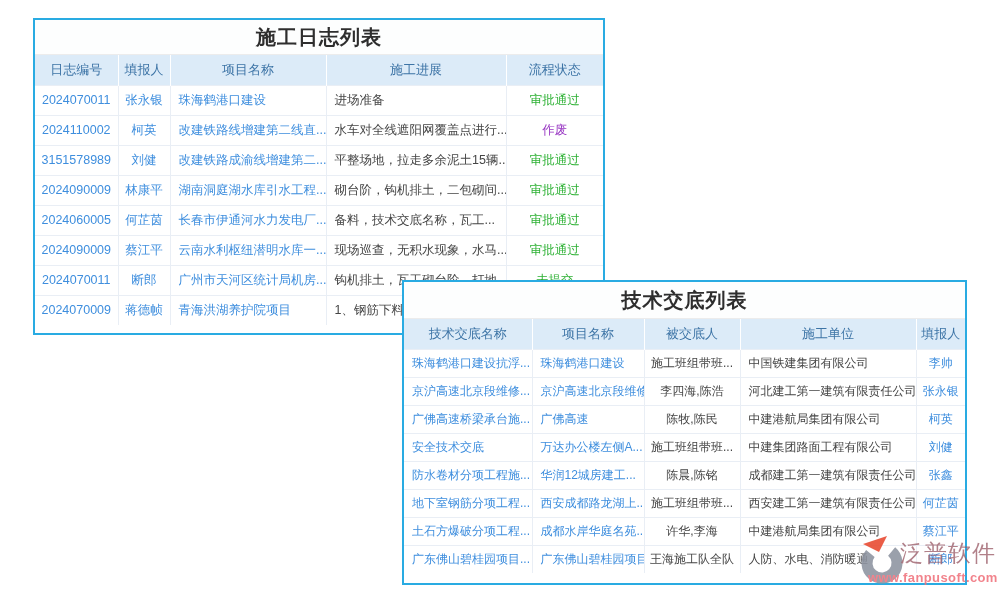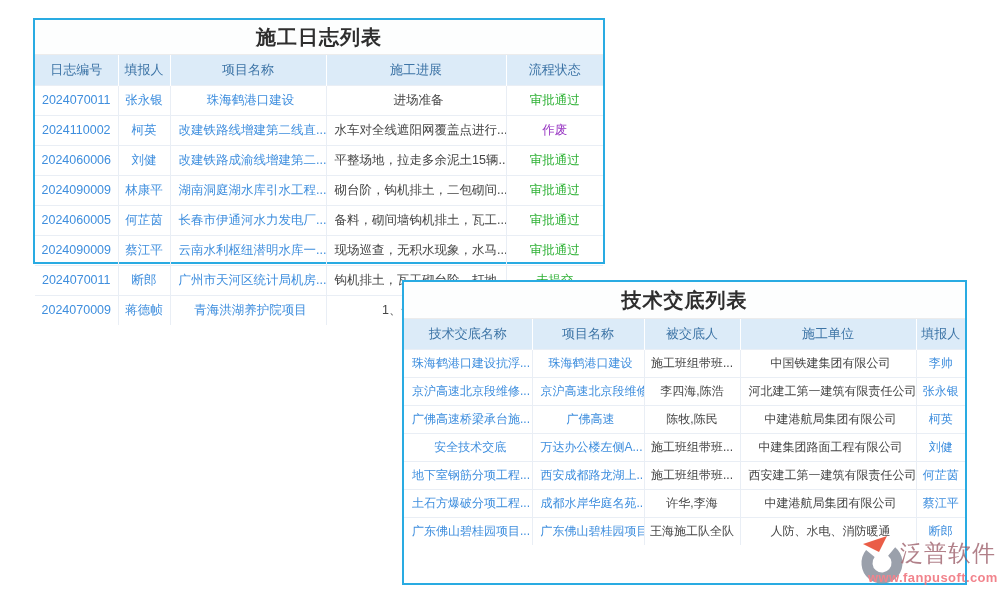--- a/index.html
+++ b/index.html
@@ -5,21 +5,21 @@
   html,body{margin:0;padding:0;}
   body{
     width:1000px;height:600px;position:relative;overflow:hidden;
     background:#ffffff;
     font-family:"Liberation Sans", sans-serif;
   }
   .window{
     position:absolute;background:#fff;box-sizing:border-box;
     border:2px solid var(--accent,#29abe2);
   }
-  #log-window{left:33px;top:18px;width:572px;height:246px;z-index:1;}
+  #log-window{left:33px;top:18px;width:572px;height:317px;z-index:1;}
   #disclosure-window{left:402px;top:280px;width:565px;height:305px;z-index:2;}
 
   .win-title{
     text-align:center;font-weight:bold;color:#2e2e2e;
     background:#fdfefe;border-bottom:1px solid #ececec;
     letter-spacing:1px;
   }
   #log-window .win-title{height:34px;line-height:34px;font-size:20px;}
   #disclosure-window .win-title{height:36px;line-height:36px;font-size:20px;}
 
@@ -32,21 +32,21 @@
   }
   th:last-child{border-right:none;}
   td{
     font-size:12.5px;color:#454545;height:30px;
     border-top:1px solid #e9eef5;border-right:1px solid #e9eef5;
     overflow:hidden;white-space:nowrap;text-align:center;
     padding:0 3px;box-sizing:border-box;
   }
   td:last-child{border-right:none;}
   #disclosure-table td{height:28px;font-size:12px;}
-  td.left{text-align:center;padding-left:8px;margin-top:11px;}
+  td.left{text-align:left;padding-left:8px;margin-top:11px;}
   .link{color:var(--link,#3e8ede);cursor:pointer;}
   .status-approved{color:var(--status-approved,#2eb135);margin-left:24px;}
   .status-void{color:var(--status-void,#9735c2);}
   .status-unsubmitted{color:var(--status-approved,#2eb135);}
 
   
   .watermark{position:absolute;left:856px;top:529px;width:144px;height:66px;z-index:3;opacity:.88;}
   .wm-logo{position:absolute;left:0;top:2px;}
   .wm-brand{
     position:absolute;left:44px;top:9px;font-size:23px;font-weight:normal;
@@ -88,38 +88,38 @@
           <td class="status-approved">审批通过</td>
         </tr>
         <tr>
           <td class="link">2024110002</td>
           <td class="link">柯英</td>
           <td class="link left">改建铁路线增建第二线直...</td>
           <td class="left">水车对全线遮阳网覆盖点进行...</td>
           <td class="status-void">作废</td>
         </tr>
         <tr>
-          <td class="link">2024060006</td>
+          <td class="link">3151578989</td>
           <td class="link">刘健</td>
           <td class="link left">改建铁路成渝线增建第二...</td>
           <td class="left">平整场地，拉走多余泥土15辆...</td>
           <td class="status-approved">审批通过</td>
         </tr>
         <tr>
           <td class="link">2024090009</td>
           <td class="link">林康平</td>
           <td class="link left">湖南洞庭湖水库引水工程...</td>
           <td class="left">砌台阶，钩机排土，二包砌间...</td>
           <td class="status-approved">审批通过</td>
         </tr>
         <tr>
           <td class="link">2024060005</td>
           <td class="link">何芷茵</td>
           <td class="link left">长春市伊通河水力发电厂...</td>
-          <td class="left">备料，砌间墙钩机排土，瓦工...</td>
+          <td class="left">备料，技术交底名称，瓦工...</td>
           <td class="status-approved">审批通过</td>
         </tr>
         <tr>
           <td class="link">2024090009</td>
           <td class="link">蔡江平</td>
           <td class="link left">云南水利枢纽潜明水库一...</td>
           <td class="left">现场巡查，无积水现象，水马...</td>
           <td class="status-approved">审批通过</td>
         </tr>
         <tr>
@@ -182,20 +182,27 @@
           <td class="link">柯英</td>
         </tr>
         <tr>
           <td class="link left">安全技术交底</td>
           <td class="link left">万达办公楼左侧A...</td>
           <td>施工班组带班...</td>
           <td class="left">中建集团路面工程有限公司</td>
           <td class="link">刘健</td>
         </tr>
         <tr>
+          <td class="link left">防水卷材分项工程施...</td>
+          <td class="link left">华润12城房建工...</td>
+          <td>陈晨,陈铭</td>
+          <td class="left">成都建工第一建筑有限责任公司</td>
+          <td class="link">张鑫</td>
+        </tr>
+        <tr>
           <td class="link left">地下室钢筋分项工程...</td>
           <td class="link left">西安成都路龙湖上...</td>
           <td>施工班组带班...</td>
           <td class="left">西安建工第一建筑有限责任公司</td>
           <td class="link">何芷茵</td>
         </tr>
         <tr>
           <td class="link left">土石方爆破分项工程...</td>
           <td class="link left">成都水岸华庭名苑...</td>
           <td>许华,李海</td>

